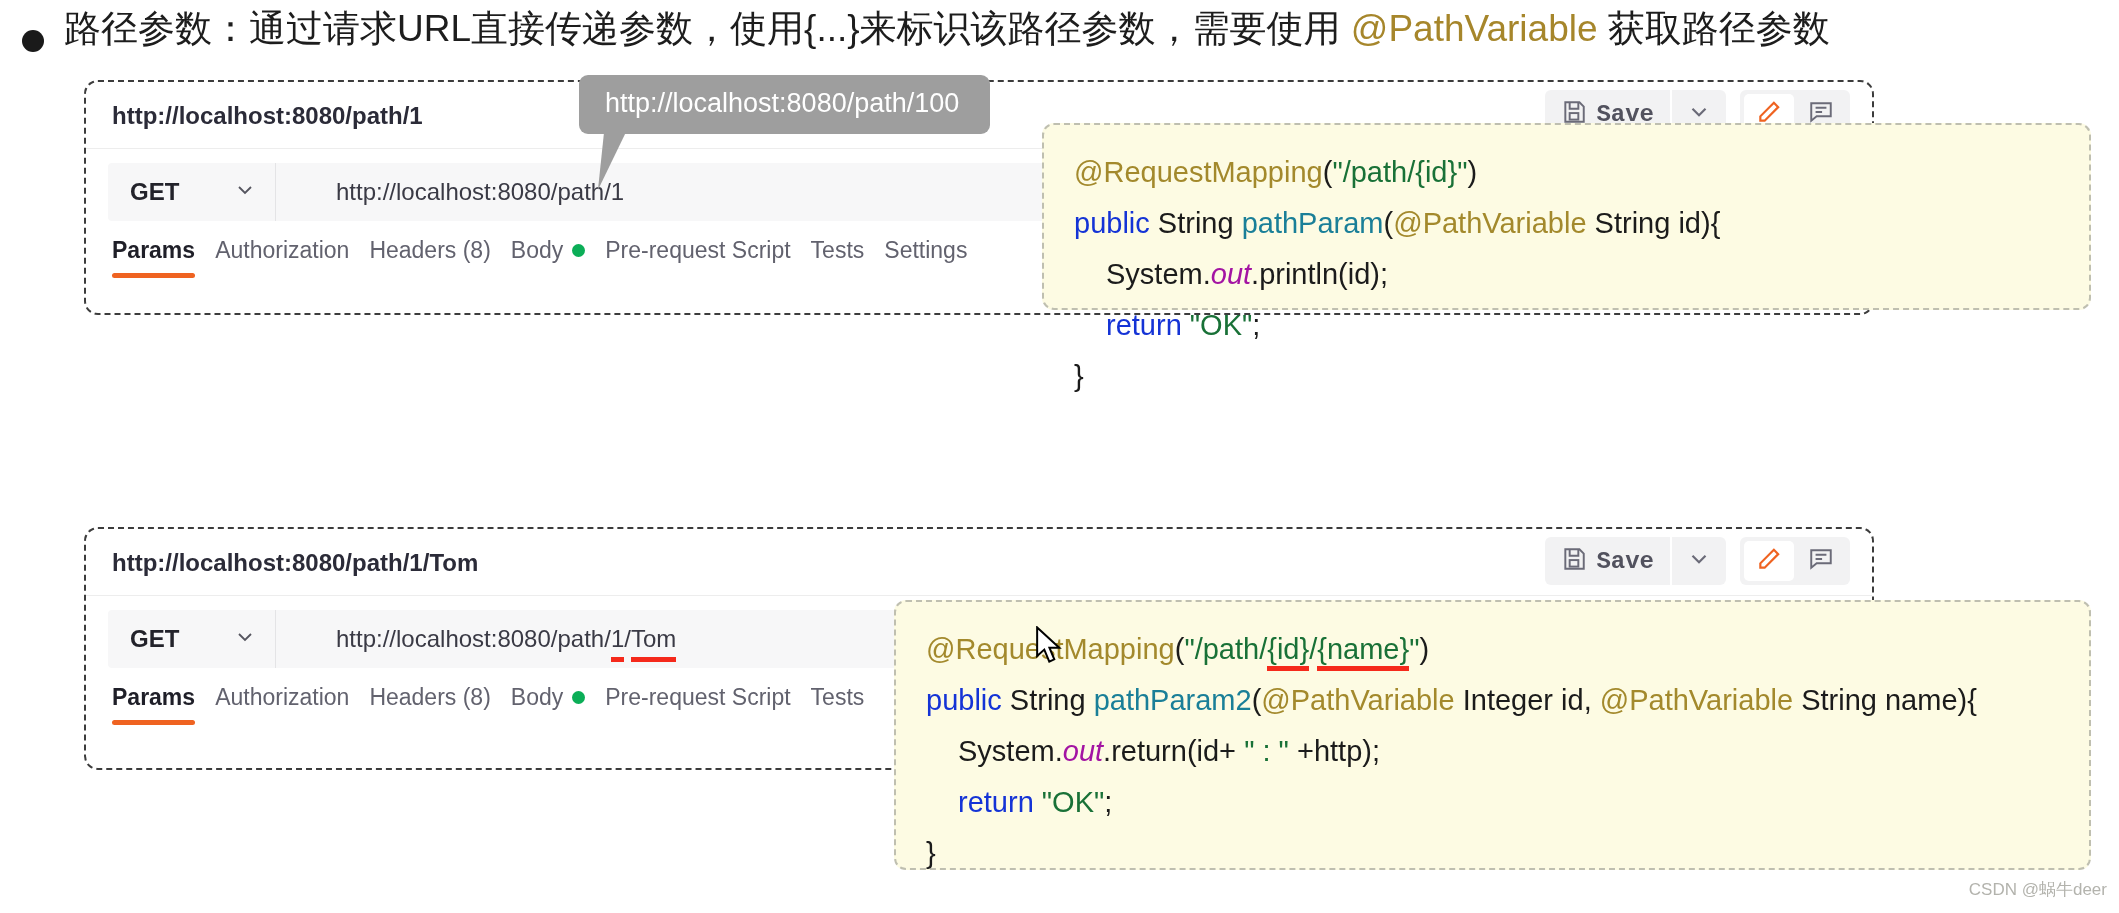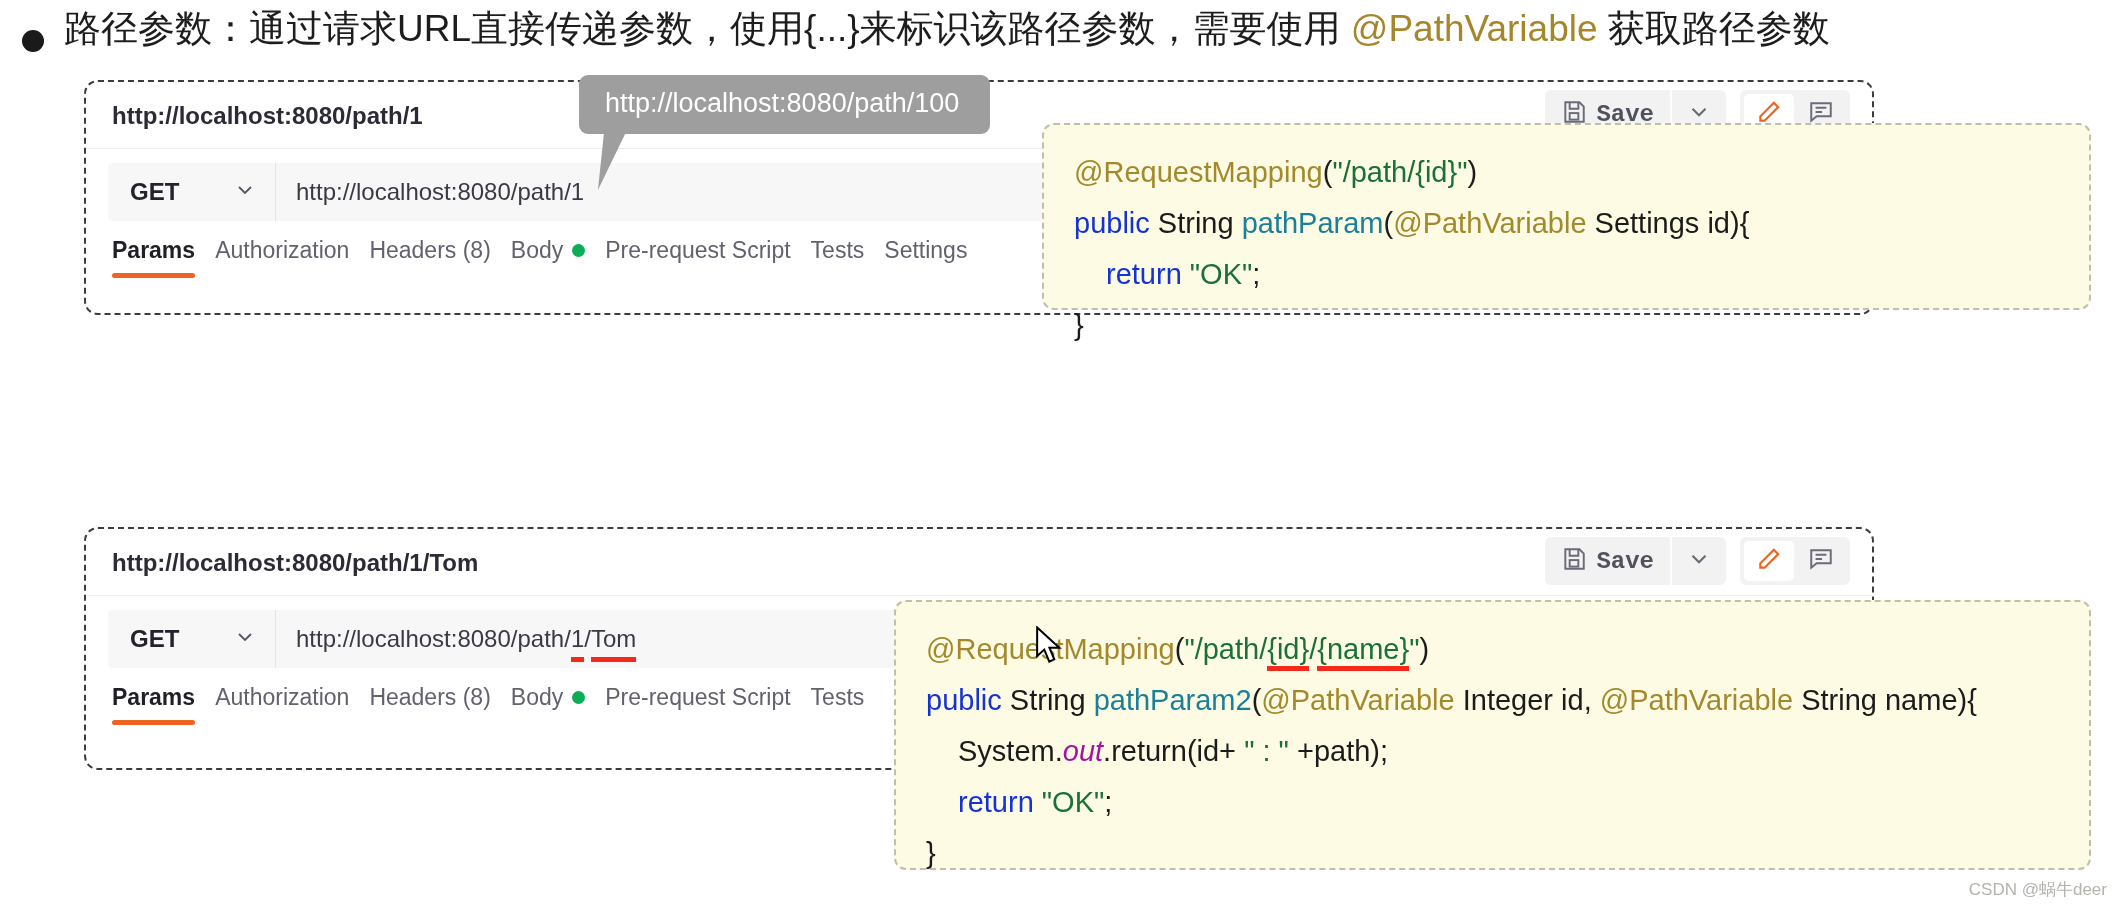--- a/index.html
+++ b/index.html
@@ -135,20 +135,21 @@
 
   
   .pm-urlrow {
     margin: 14px 22px 0 22px;
     height: 58px;
     display: flex;
     align-items: stretch;
     background: #f7f7f8;
     border-radius: 4px;
     position: relative;
+    gap: 40px;
   }
   .pm-method {
     width: 168px;
     display: flex;
     align-items: center;
     justify-content: space-between;
     padding: 0 18px 0 22px;
     border-right: 1px solid #e4e4e6;
     box-sizing: border-box;
   }
@@ -399,21 +400,22 @@
   </div>
 </div>
 
 <div id="tooltip">
   <div class="tt-text">http://localhost:8080/path/100</div>
   <div class="tt-tail"></div>
 </div>
 
 <div class="code-panel" id="code-panel-1">
   <div class="code-line"><span class="c-ann">@RequestMapping</span><span class="c-plain">(</span><span class="c-str">"/path/{id}"</span><span class="c-plain">)</span></div>
-  <div class="code-line"><span class="c-kw">public</span><span class="c-plain"> String </span><span class="c-fn">pathParam</span><span class="c-plain">(</span><span class="c-ann">@PathVariable</span><span class="c-plain"> Settings id){</span></div>
+  <div class="code-line"><span class="c-kw">public</span><span class="c-plain"> String </span><span class="c-fn">pathParam</span><span class="c-plain">(</span><span class="c-ann">@PathVariable</span><span class="c-plain"> String id){</span></div>
+  <div class="code-line indent"><span class="c-plain">System.</span><span class="c-field">out</span><span class="c-plain">.println(id);</span></div>
   <div class="code-line indent"><span class="c-kw">return</span><span class="c-plain"> </span><span class="c-str">"OK"</span><span class="c-plain">;</span></div>
   <div class="code-line"><span class="c-plain">}</span></div>
 </div>
 
 <div class="pm-panel" id="pm-panel-2">
 
   <div class="pm-tabstrip">
     <div class="pm-tab-title">http://localhost:8080/path/1/Tom</div>
 
     <div class="pm-actions">
@@ -491,21 +493,21 @@
       </div>
     <div class="pm-tabitem">
         <span>Tests</span>
       </div>
   </div>
 </div>
 
 <div class="code-panel" id="code-panel-2">
   <div class="code-line"><span class="c-ann">@RequestMapping</span><span class="c-plain">(</span><span class="c-str">"/path/</span><span class="c-str redline">{id}</span><span class="c-str">/</span><span class="c-str redline">{name}</span><span class="c-str">"</span><span class="c-plain">)</span></div>
   <div class="code-line"><span class="c-kw">public</span><span class="c-plain"> String </span><span class="c-fn">pathParam2</span><span class="c-plain">(</span><span class="c-ann">@PathVariable</span><span class="c-plain"> Integer id, </span><span class="c-ann">@PathVariable</span><span class="c-plain"> String name){</span></div>
-  <div class="code-line indent"><span class="c-plain">System.</span><span class="c-field">out</span><span class="c-plain">.return(id+ </span><span class="c-str">" : "</span><span class="c-plain"> +path);</span></div>
+  <div class="code-line indent"><span class="c-plain">System.</span><span class="c-field">out</span><span class="c-plain">.return(id+ </span><span class="c-str">" : "</span><span class="c-plain"> +http);</span></div>
   <div class="code-line indent"><span class="c-kw">return</span><span class="c-plain"> </span><span class="c-str">"OK"</span><span class="c-plain">;</span></div>
   <div class="code-line"><span class="c-plain">}</span></div>
 </div>
 
 <div id="cursor">
   <svg width="30" height="40" viewBox="0 0 20 28">
     <path d="M1 1 L1 21 L6 16.5 L9.5 25 L13 23.3 L9.6 15.2 L16.5 15.2 Z" fill="#ffffff" stroke="#000000" stroke-width="1.4"></path>
   </svg>
 </div>
 

